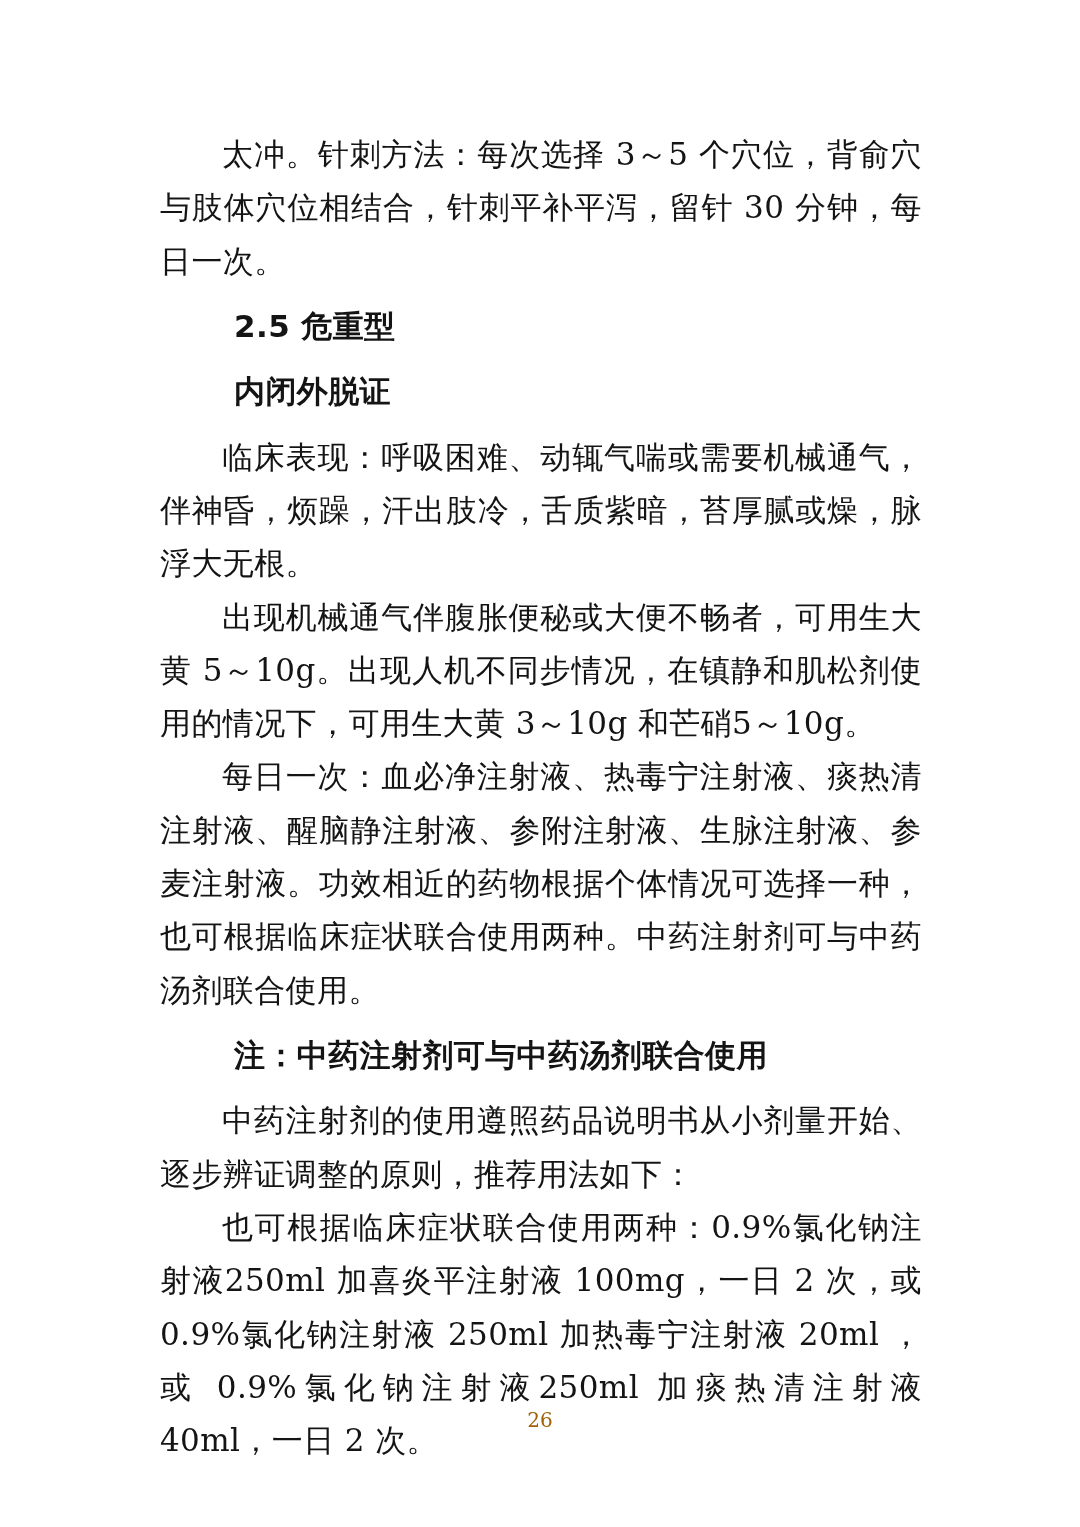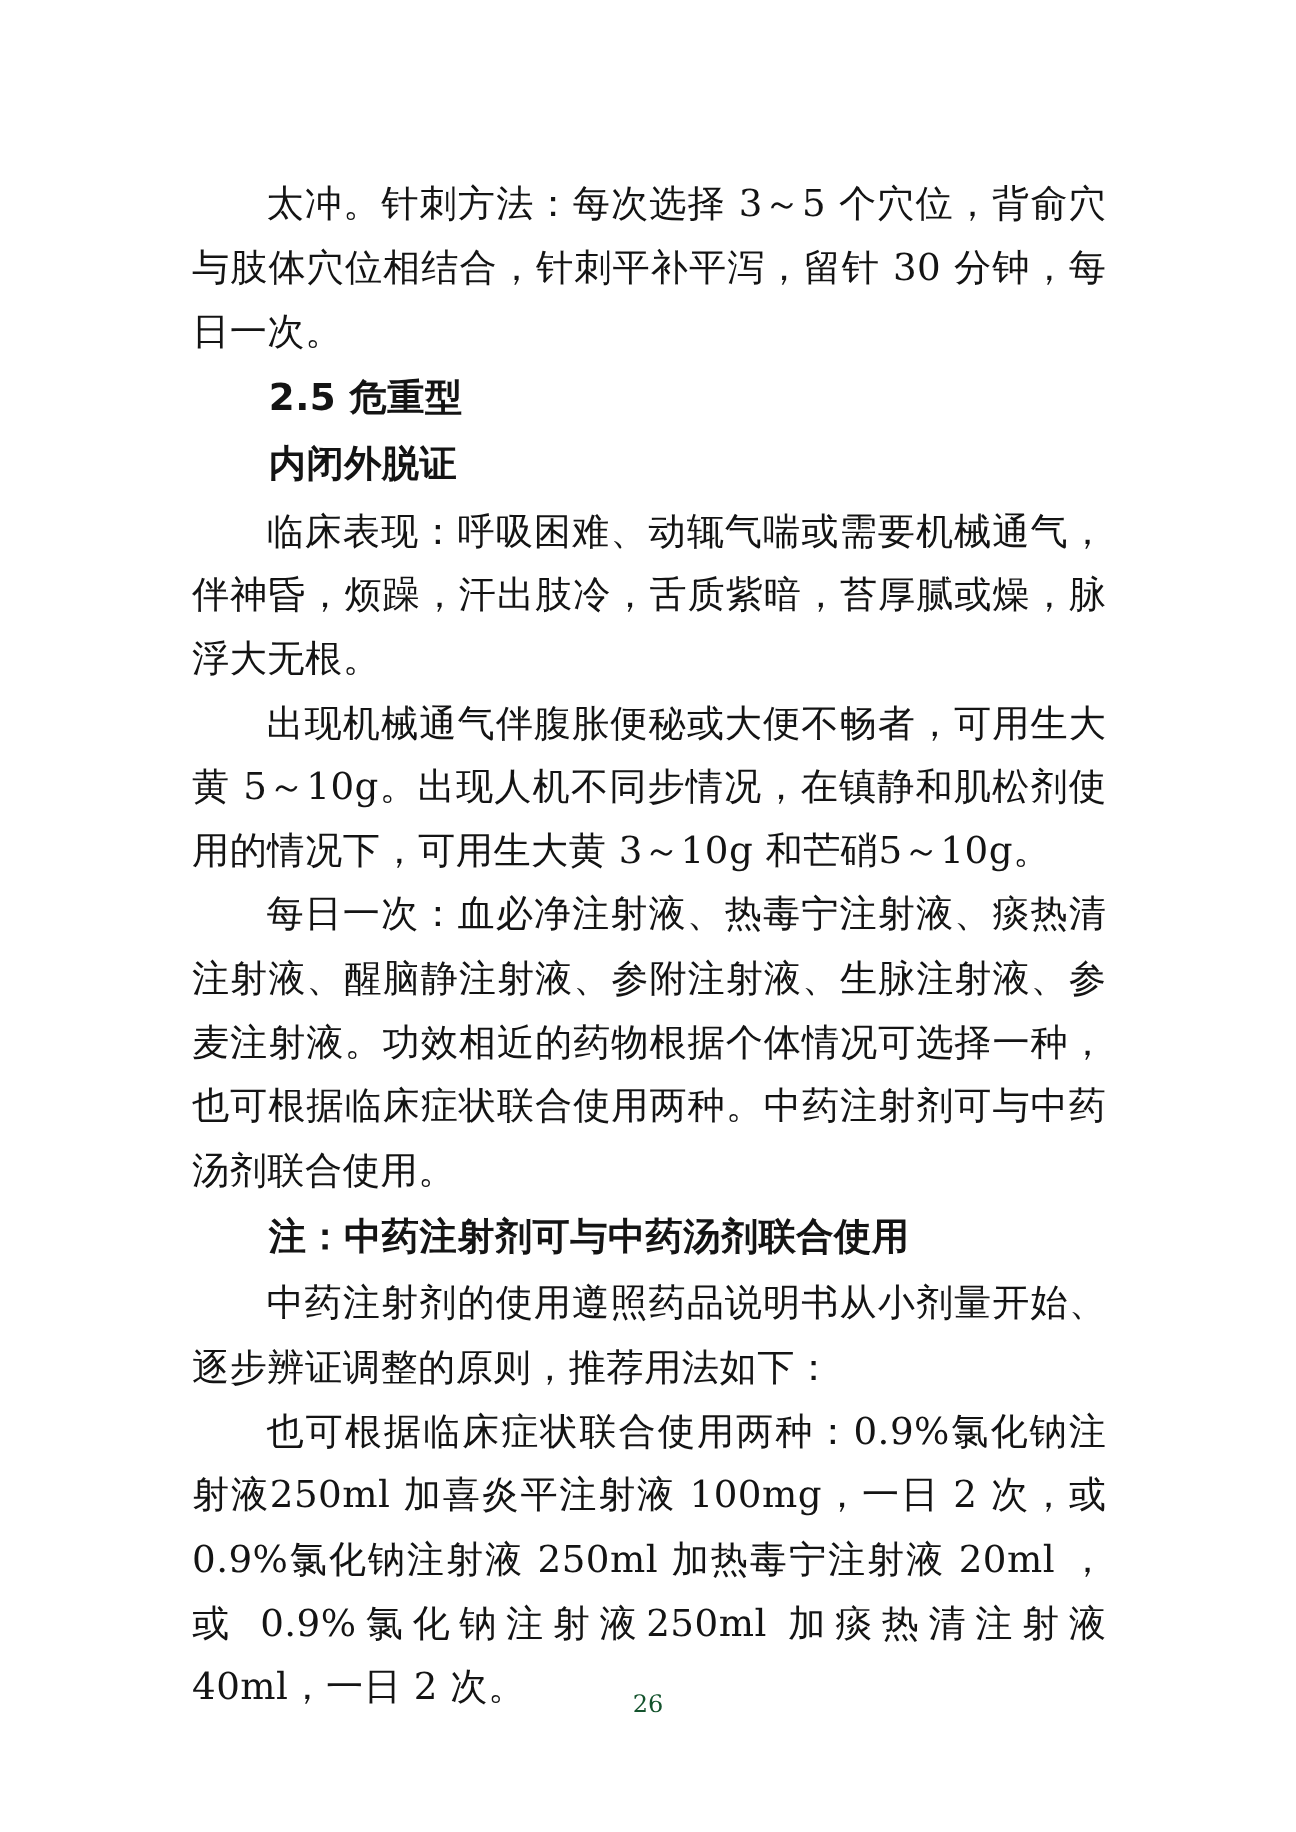--- a/index.html
+++ b/index.html
@@ -19,21 +19,21 @@
     position: absolute;
     left: 0;
     top: 0;
     width: 1080px;
     height: 1527px;
     background: #fff;
   }
   .content {
     position: absolute;
     left: 160px;
-    top: 144px;
+    top: 128px;
     width: 762px;
   }
   p {
     margin: 0;
     font-size: 31px;
     line-height: 1.72;
     text-align: justify;
     text-justify: inter-ideograph;
     letter-spacing: 0.4px;
     color: #141414;
@@ -43,32 +43,32 @@
   }
   .bold {
     font-weight: normal;
     font-family: "DejaVu Sans", "Liberation Sans", sans-serif;
   }
   .heading {
     font-weight: bold;
     font-family: "DejaVu Sans", "Liberation Sans", sans-serif;
     font-size: 31px;
     line-height: 1.72;
-    margin: 2px;
+    margin: 12px;
     text-indent: 62px;
   }
   .pagenum {
     position: absolute;
     left: 0;
     top: 1408px;
     width: 1080px;
     text-align: center;
     font-size: 20px;
     font-family: "DejaVu Serif", "Liberation Serif", serif;
-    color: #14532d;
+    color: #a16207;
   }
 </style>
 </head>
 <body>
 
 <div class="page">
   <div class="content">
 
     <p class="indent">太冲。针刺方法：每次选择 3～5 个穴位，背俞穴与肢体穴位相结合，针刺平补平泻，留针 30 分钟，每日一次。</p>
 

